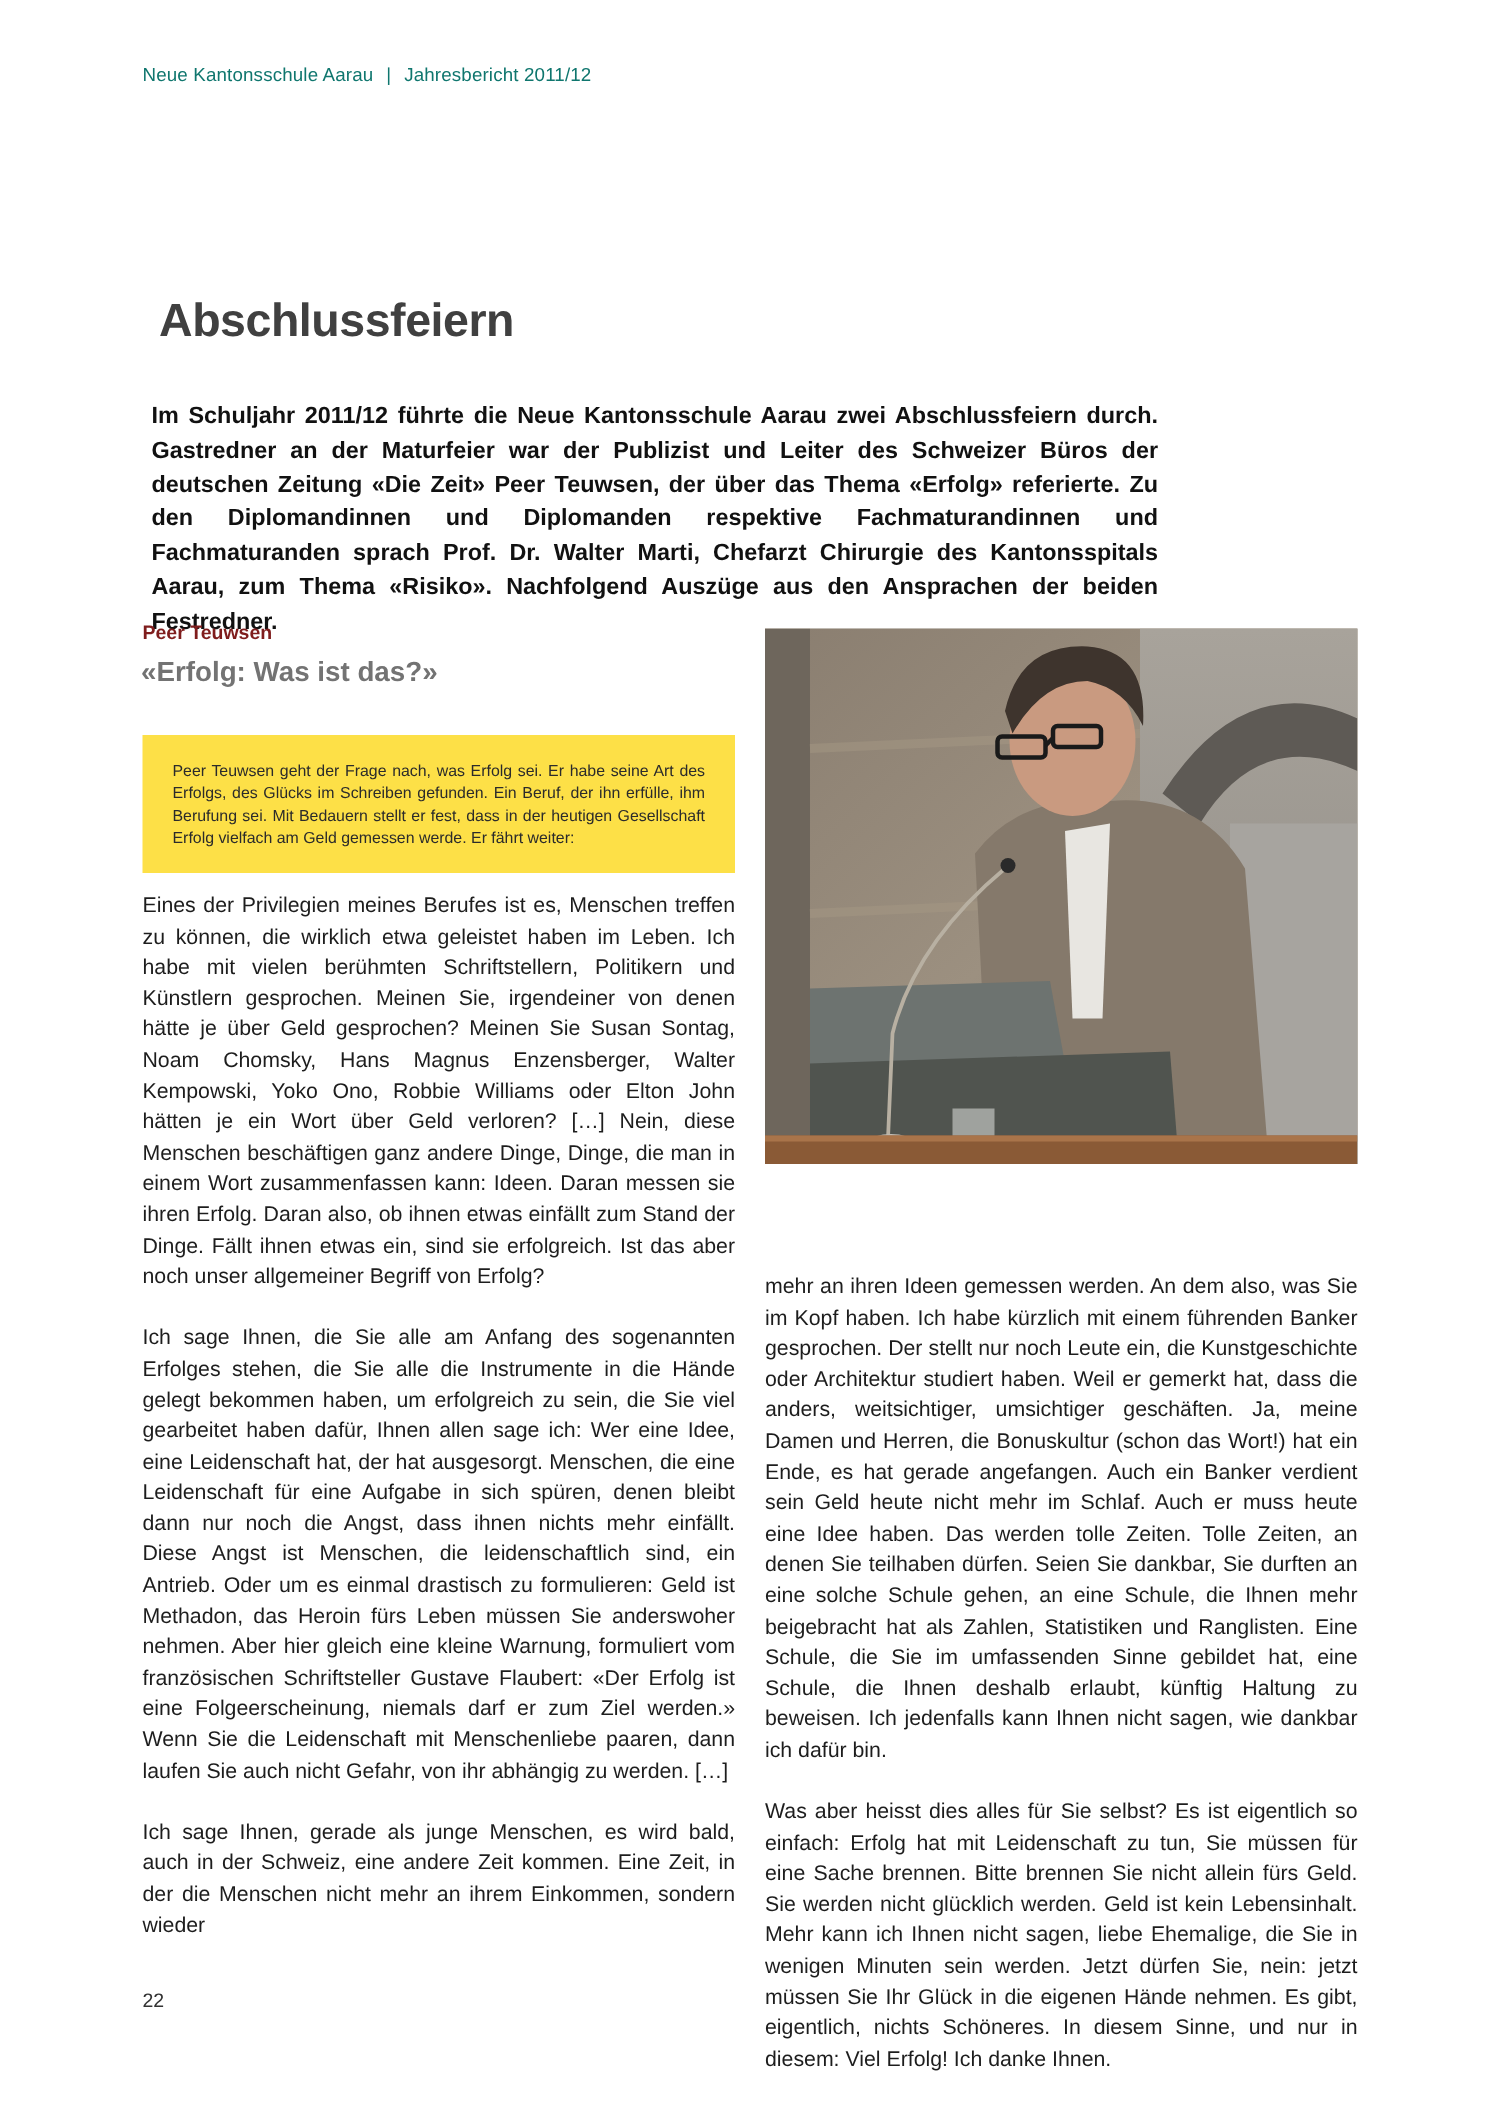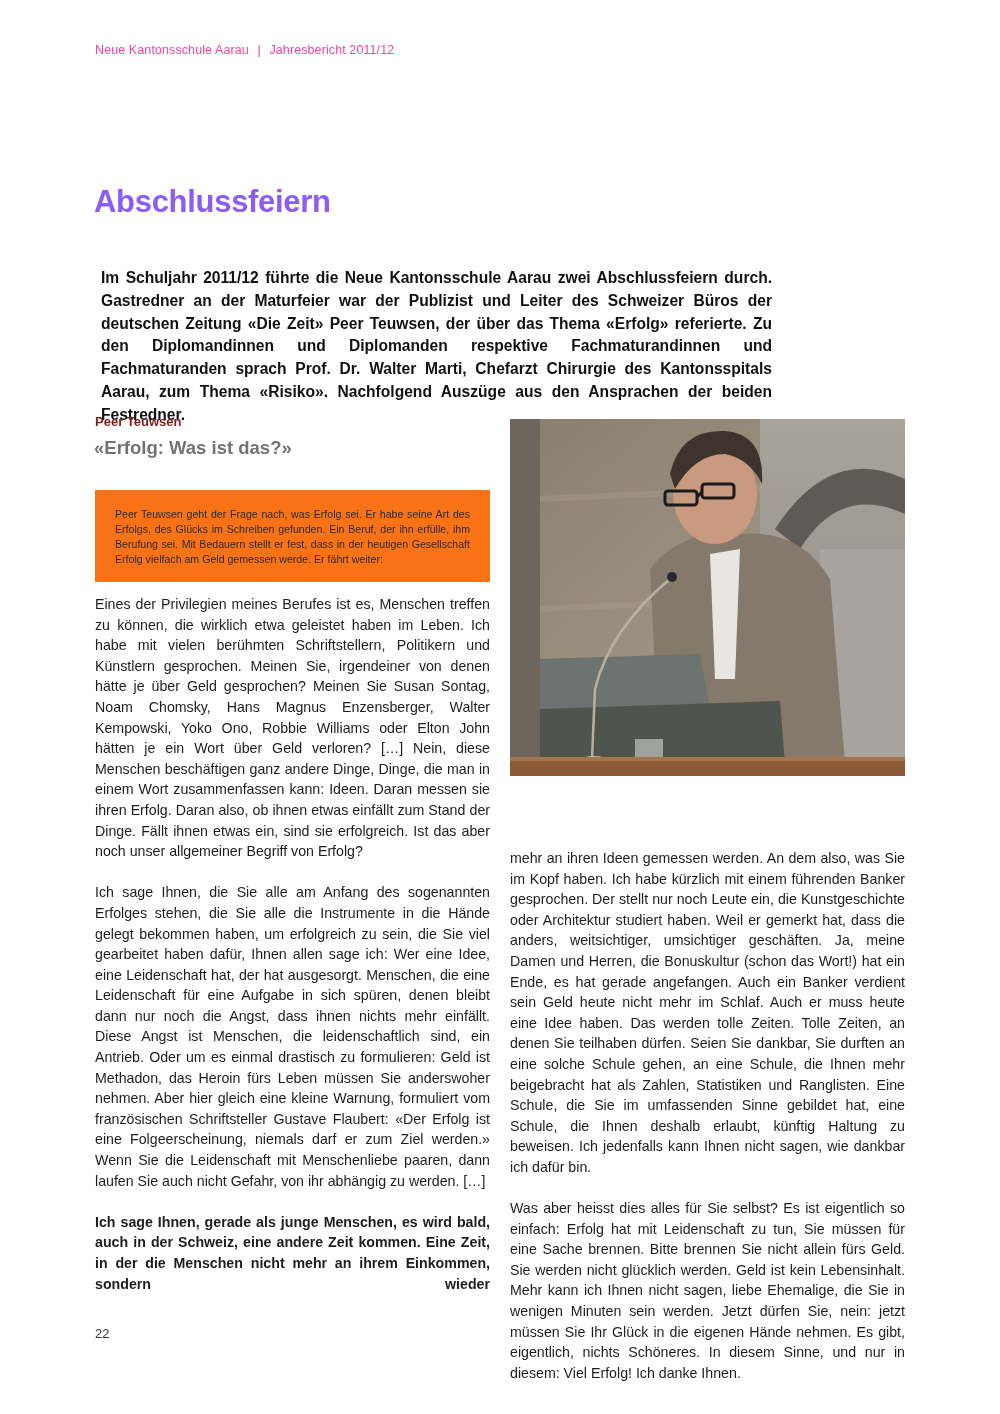--- a/index.html
+++ b/index.html
@@ -1,23 +1,23 @@
 <!DOCTYPE html>
 <html><head>
 <meta charset="utf-8">
 <style>
   html, body { margin: 0; padding: 0; background: #ffffff; }
   body { width: 1000px; height: 1414px; position: relative; overflow: hidden; font-family: "Liberation Sans", sans-serif; color: #1a1a1a; }
-  .running-head { position: absolute; left: 95px; top: 43px; font-size: 12.5px; color: #ec4899; letter-spacing: 0.1px; }
+  .running-head { position: absolute; left: 95px; top: 43px; font-size: 12.5px; color: #0f766e; letter-spacing: 0.1px; }
   .running-head .sep { padding: 0 5px; }
-  .page-title { position: absolute; left: 94px; top: 184px; font-size: 31px; font-weight: bold; color: #8b5cf6; letter-spacing: -0.3px; margin: 0; }
+  .page-title { position: absolute; left: 94px; top: 184px; font-size: 31px; font-weight: bold; color: #404040; letter-spacing: -0.3px; margin: 12px; }
   .lead { position: absolute; left: 101px; top: 267px; width: 671px; font-size: 15.6px; font-weight: bold; line-height: 22.8px; text-align: justify; color: #111; margin: 0; }
   .speaker { position: absolute; left: 95px; top: 414px; font-size: 13px; font-weight: bold; color: #7f1d1d; margin: 0; }
   .speech-title { position: absolute; left: 94px; top: 437px; font-size: 18.5px; font-weight: bold; color: #737373; margin: 0; }
-  .summary-box { position: absolute; left: 95px; top: 490px; width: 395px; height: 92px; background: #f97316; box-sizing: border-box; padding: 17px 20px 0 20px; }
+  .summary-box { position: absolute; left: 95px; top: 490px; width: 395px; height: 92px; background: #fde047; box-sizing: border-box; padding: 17px 20px 0 20px; }
   .summary-box p { margin: 0; font-size: 10.6px; line-height: 15px; color: #2b2b2b; text-align: justify; }
   .col { position: absolute; font-size: 14.2px; line-height: 20.6px; color: #1d1d1d; }
   .col p { margin: 0 0 20.6px 0; text-align: justify; }
   .col-left { left: 95px; top: 594px; width: 395px; }
   .col-right { left: 510px; top: 848px; width: 395px; }
   .photo { position: absolute; left: 510px; top: 419px; width: 395px; height: 357px; overflow: hidden; background: #8f8578; }
   .photo svg { display: block; }
   .page-number { position: absolute; left: 95px; top: 1326px; font-size: 13px; color: #333; }
 </style>
 </head>
@@ -36,21 +36,21 @@
 <p class="speaker">Peer Teuwsen</p>
 <h2 class="speech-title">«Erfolg: Was ist das?»</h2>
 
 <div class="summary-box">
   <p>Peer Teuwsen geht der Frage nach, was Erfolg sei. Er habe seine Art des Erfolgs, des Glücks im Schreiben gefunden. Ein Beruf, der ihn erfülle, ihm Berufung sei. Mit Bedauern stellt er fest, dass in der heutigen Gesellschaft Erfolg vielfach am Geld gemessen werde. Er fährt weiter:</p>
 </div>
 
 <div class="col col-left">
   <p>Eines der Privilegien meines Berufes ist es, Menschen treffen zu können, die wirklich etwa geleistet haben im Leben. Ich habe mit vielen berühmten Schriftstellern, Politikern und Künstlern gesprochen. Meinen Sie, irgendeiner von denen hätte je über Geld gesprochen? Meinen Sie Susan Sontag, Noam Chomsky, Hans Magnus Enzensberger, Walter Kempowski, Yoko Ono, Robbie Williams oder Elton John hätten je ein Wort über Geld verloren? […] Nein, diese Menschen beschäftigen ganz andere Dinge, Dinge, die man in einem Wort zusammenfassen kann: Ideen. Daran messen sie ihren Erfolg. Daran also, ob ihnen etwas einfällt zum Stand der Dinge. Fällt ihnen etwas ein, sind sie erfolgreich. Ist das aber noch unser allgemeiner Begriff von Erfolg?</p>
   <p>Ich sage Ihnen, die Sie alle am Anfang des sogenannten Erfolges stehen, die Sie alle die Instrumente in die Hände gelegt bekommen haben, um erfolgreich zu sein, die Sie viel gearbeitet haben dafür, Ihnen allen sage ich: Wer eine Idee, eine Leidenschaft hat, der hat ausgesorgt. Menschen, die eine Leidenschaft für eine Aufgabe in sich spüren, denen bleibt dann nur noch die Angst, dass ihnen nichts mehr einfällt. Diese Angst ist Menschen, die leidenschaftlich sind, ein Antrieb. Oder um es einmal drastisch zu formulieren: Geld ist Methadon, das Heroin fürs Leben müssen Sie anderswoher nehmen. Aber hier gleich eine kleine Warnung, formuliert vom französischen Schriftsteller Gustave Flaubert: «Der Erfolg ist eine Folgeerscheinung, niemals darf er zum Ziel werden.» Wenn Sie die Leidenschaft mit Menschenliebe paaren, dann laufen Sie auch nicht Gefahr, von ihr abhängig zu werden. […]</p>
-  <p style="text-align-last: justify; font-weight: bold;">Ich sage Ihnen, gerade als junge Menschen, es wird bald, auch in der Schweiz, eine andere Zeit kommen. Eine Zeit, in der die Menschen nicht mehr an ihrem Einkommen, sondern wieder</p>
+  <p style="text-align-last: justify;">Ich sage Ihnen, gerade als junge Menschen, es wird bald, auch in der Schweiz, eine andere Zeit kommen. Eine Zeit, in der die Menschen nicht mehr an ihrem Einkommen, sondern wieder</p>
 </div>
 
 <div class="photo" aria-label="Peer Teuwsen am Rednerpult">
   <svg width="395" height="357" viewBox="0 0 395 357" xmlns="http://www.w3.org/2000/svg">
     <defs>
       <linearGradient id="stone" x1="0" y1="0" x2="1" y2="1">
         <stop offset="0" stop-color="#8a7e70"></stop>
         <stop offset="0.5" stop-color="#9c9080"></stop>
         <stop offset="1" stop-color="#7d7366"></stop>
       </linearGradient>

